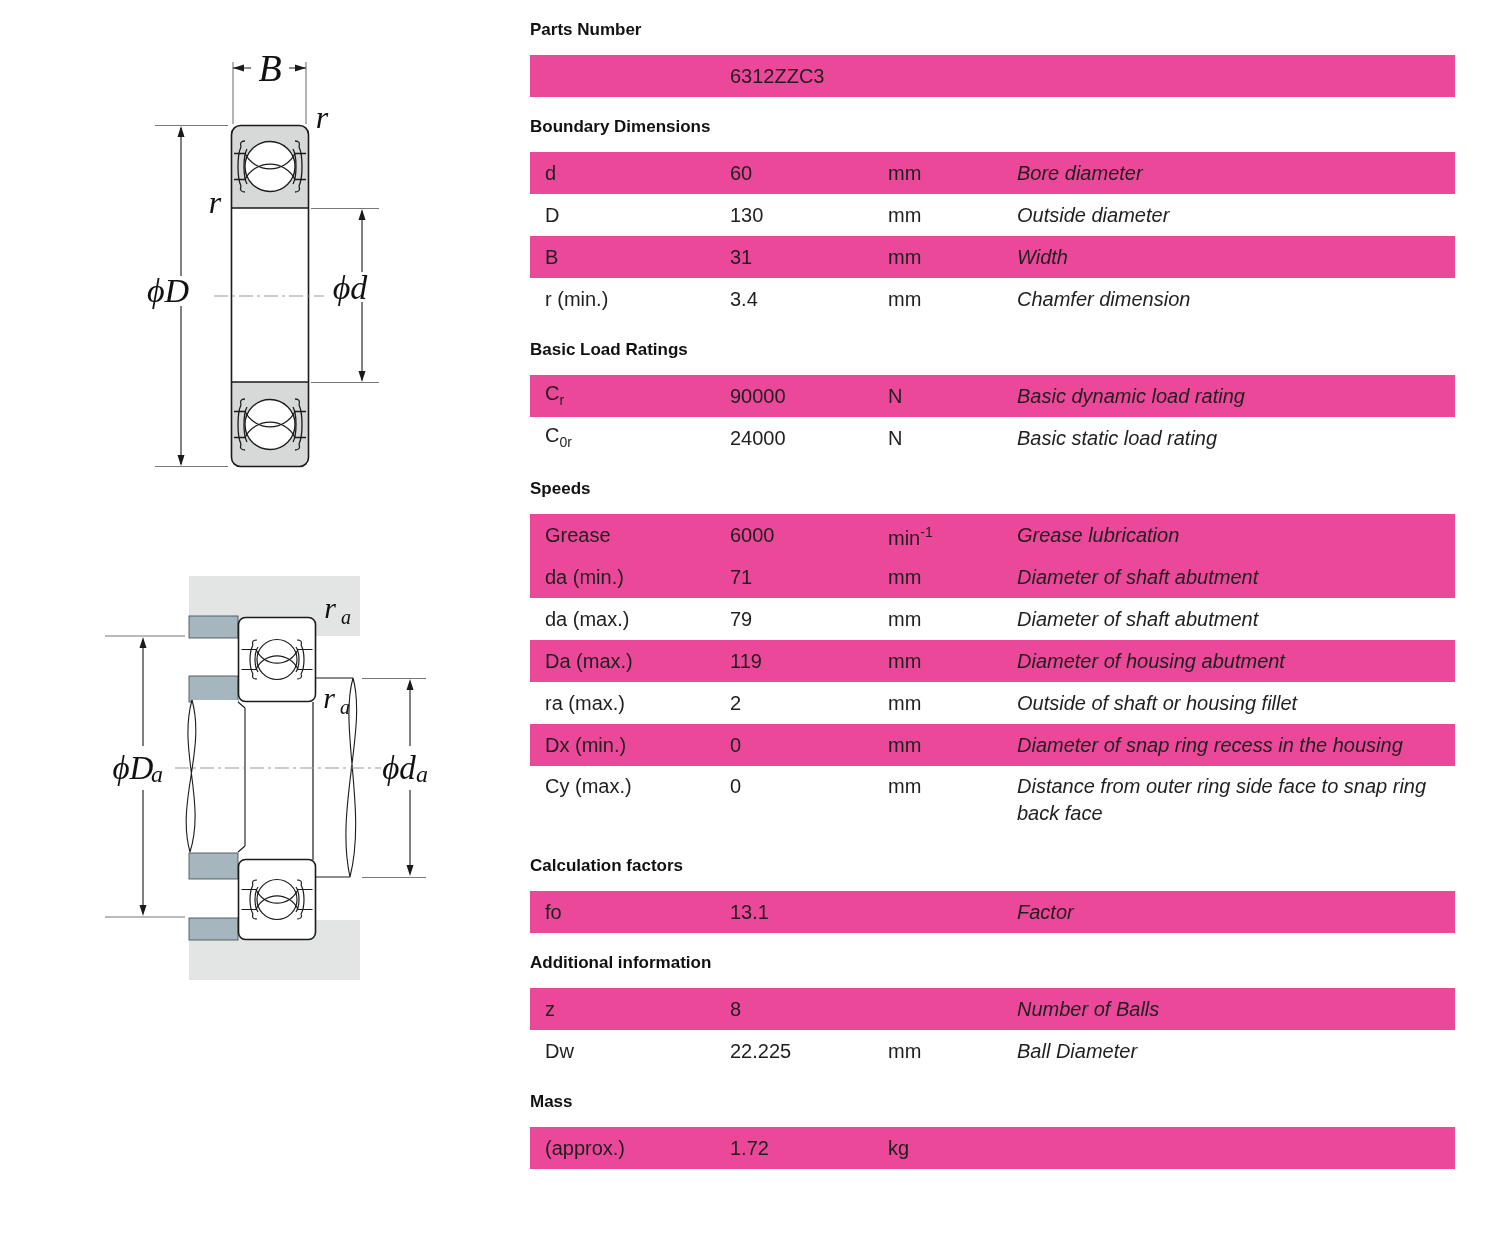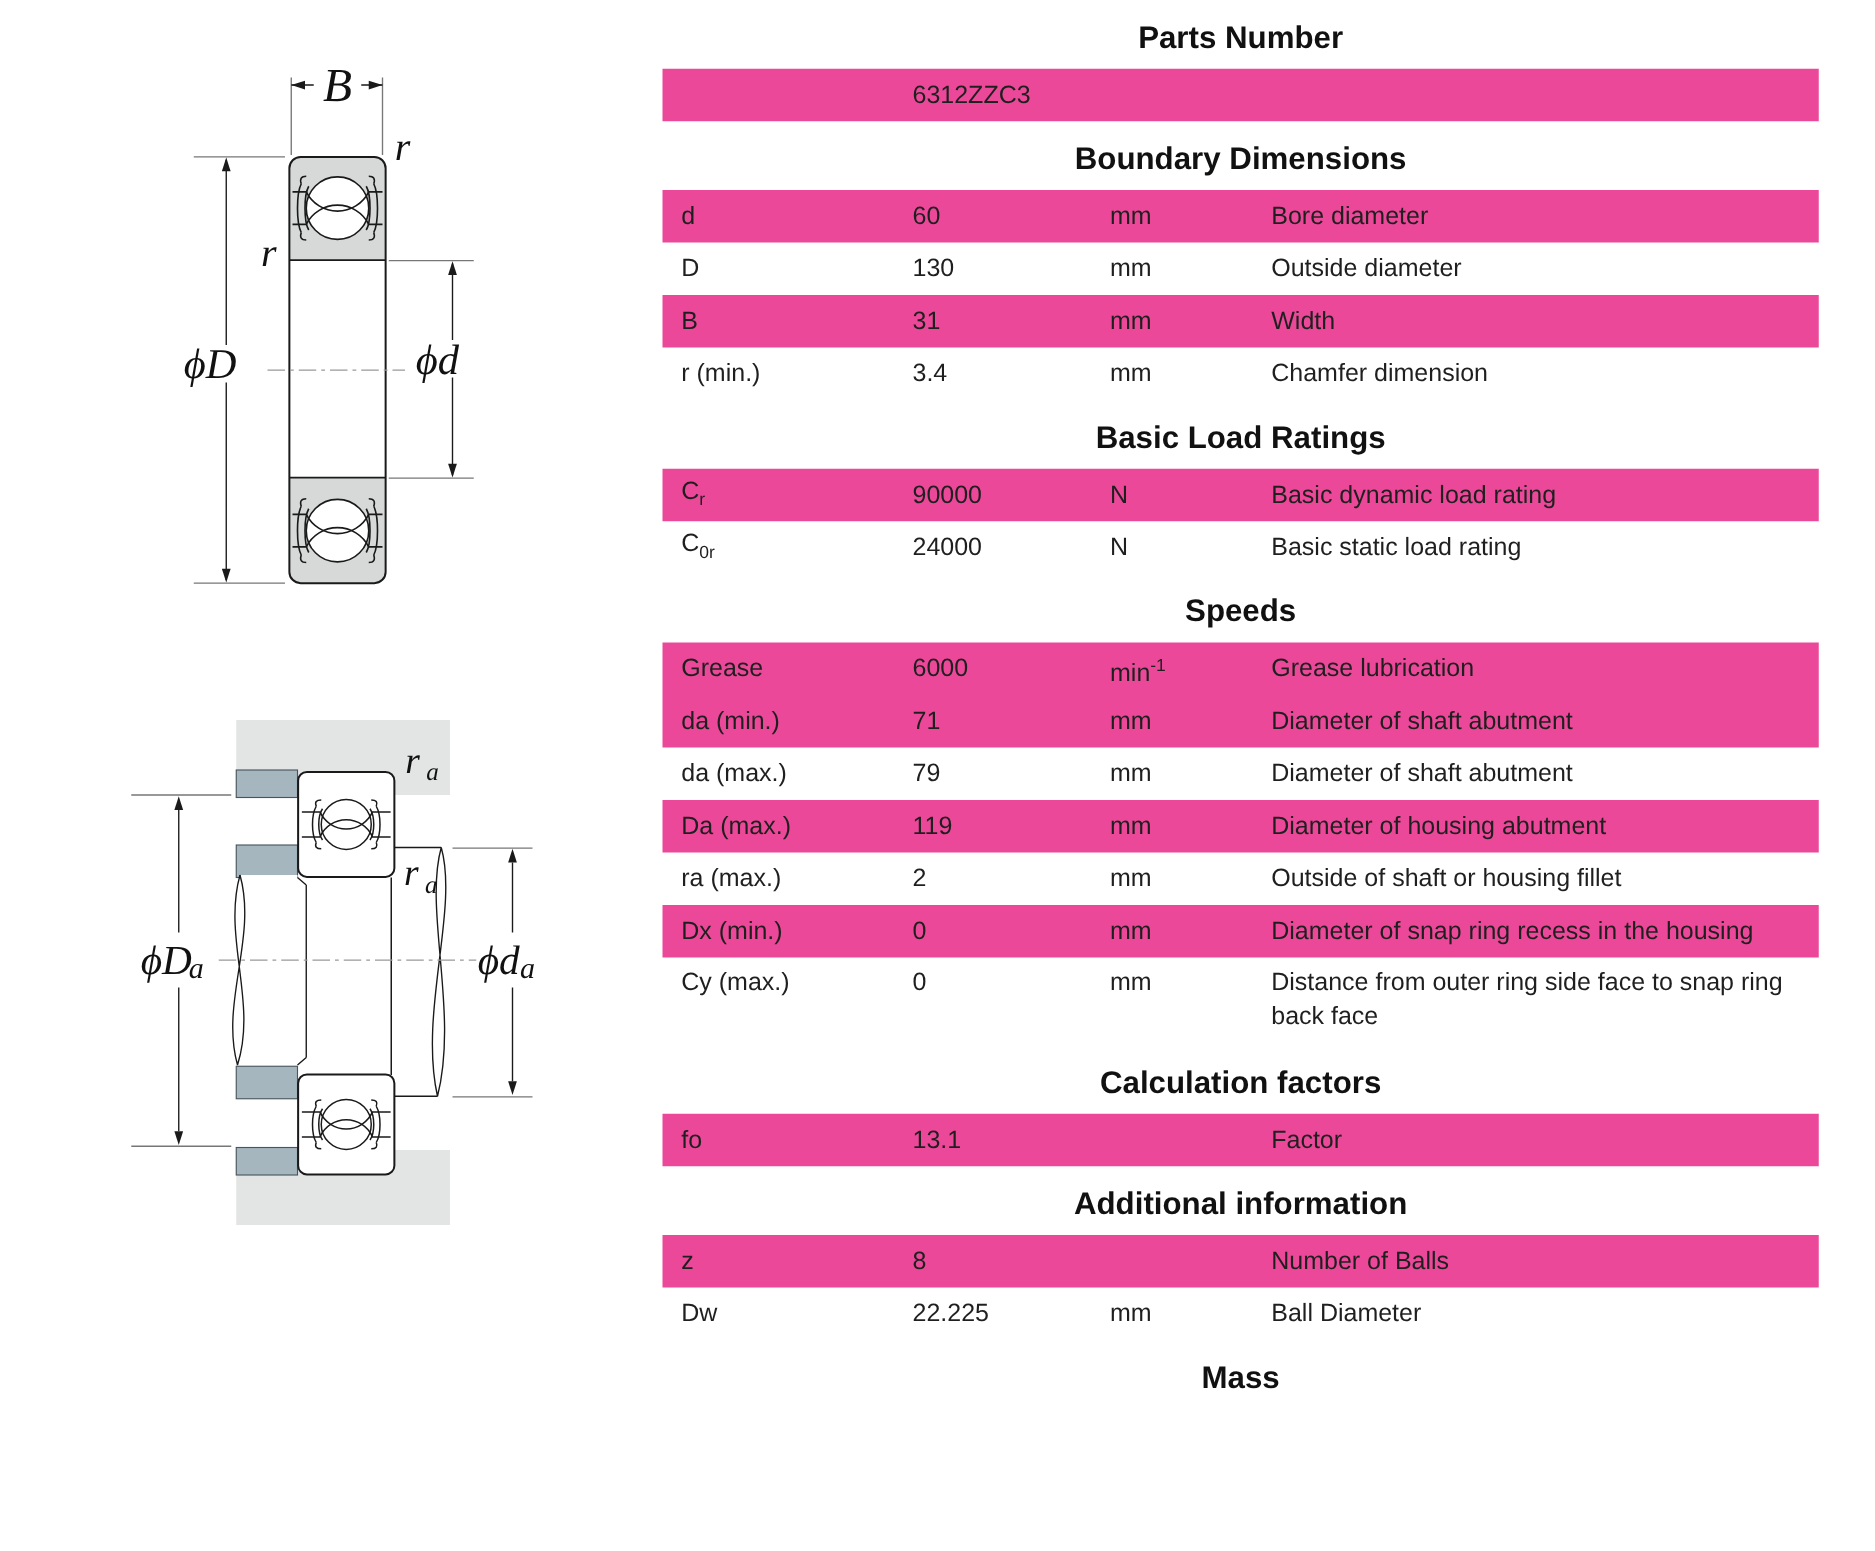--- a/index.html
+++ b/index.html
@@ -14,33 +14,33 @@
   .diagram { position:absolute; }
   #diagram-top { left:100px; top:40px; }
   #diagram-bottom { left:95px; top:560px; }
   .dim-label {
     font-family:"Liberation Serif","DejaVu Serif",serif;
     font-style:italic; fill:#111;
   }
   
   .spec { position:absolute; left:530px; top:0; width:925px; }
   .spec h2 {
-    font-size:25px; font-weight:700; color:#111;
-    padding:18px 0 13px 0; line-height:24px;text-align:center;
+    font-size:17px; font-weight:700; color:#111;
+    padding:18px 0 13px 0; line-height:24px;
   }
   .row {
     display:grid;
     grid-template-columns:185px 158px 129px 1fr;
     min-height:42px; align-items:center;
     padding-left:15px; font-size:20px; line-height:26px;
   }
   .row.shade { background:#ec4899; }
   .row.tall { min-height:70px; align-items:start; padding-top:7px; }
   .row.tall .cell { line-height:27px; }
-  .cell.desc { padding-right:12px; line-height:27px; }
+  .cell.desc { padding-right:12px; line-height:27px;font-style:italic; }
   sub.sm { font-size:14px; }
   sup.sm { font-size:14px; }
 </style>
 </head>
 <body>
 
 <div class="screen">
 
   <svg id="diagram-top" class="diagram" width="350" height="450" viewBox="0 0 350 450">
     <g stroke="#1a1a1a" fill="none" stroke-width="1.1">
@@ -283,15 +283,21 @@
       <span class="cell desc">Number of Balls</span>
     </div>
     <div class="row">
       <span class="cell">Dw</span>
       <span class="cell">22.225</span>
       <span class="cell">mm</span>
       <span class="cell desc">Ball Diameter</span>
     </div>
 
     <h2>Mass</h2>
+    <div class="row shade">
+      <span class="cell">(approx.)</span>
+      <span class="cell">1.72</span>
+      <span class="cell">kg</span>
+      <span class="cell desc"></span>
+    </div>
 
   </div>
 </div>
 
 </body></html>

